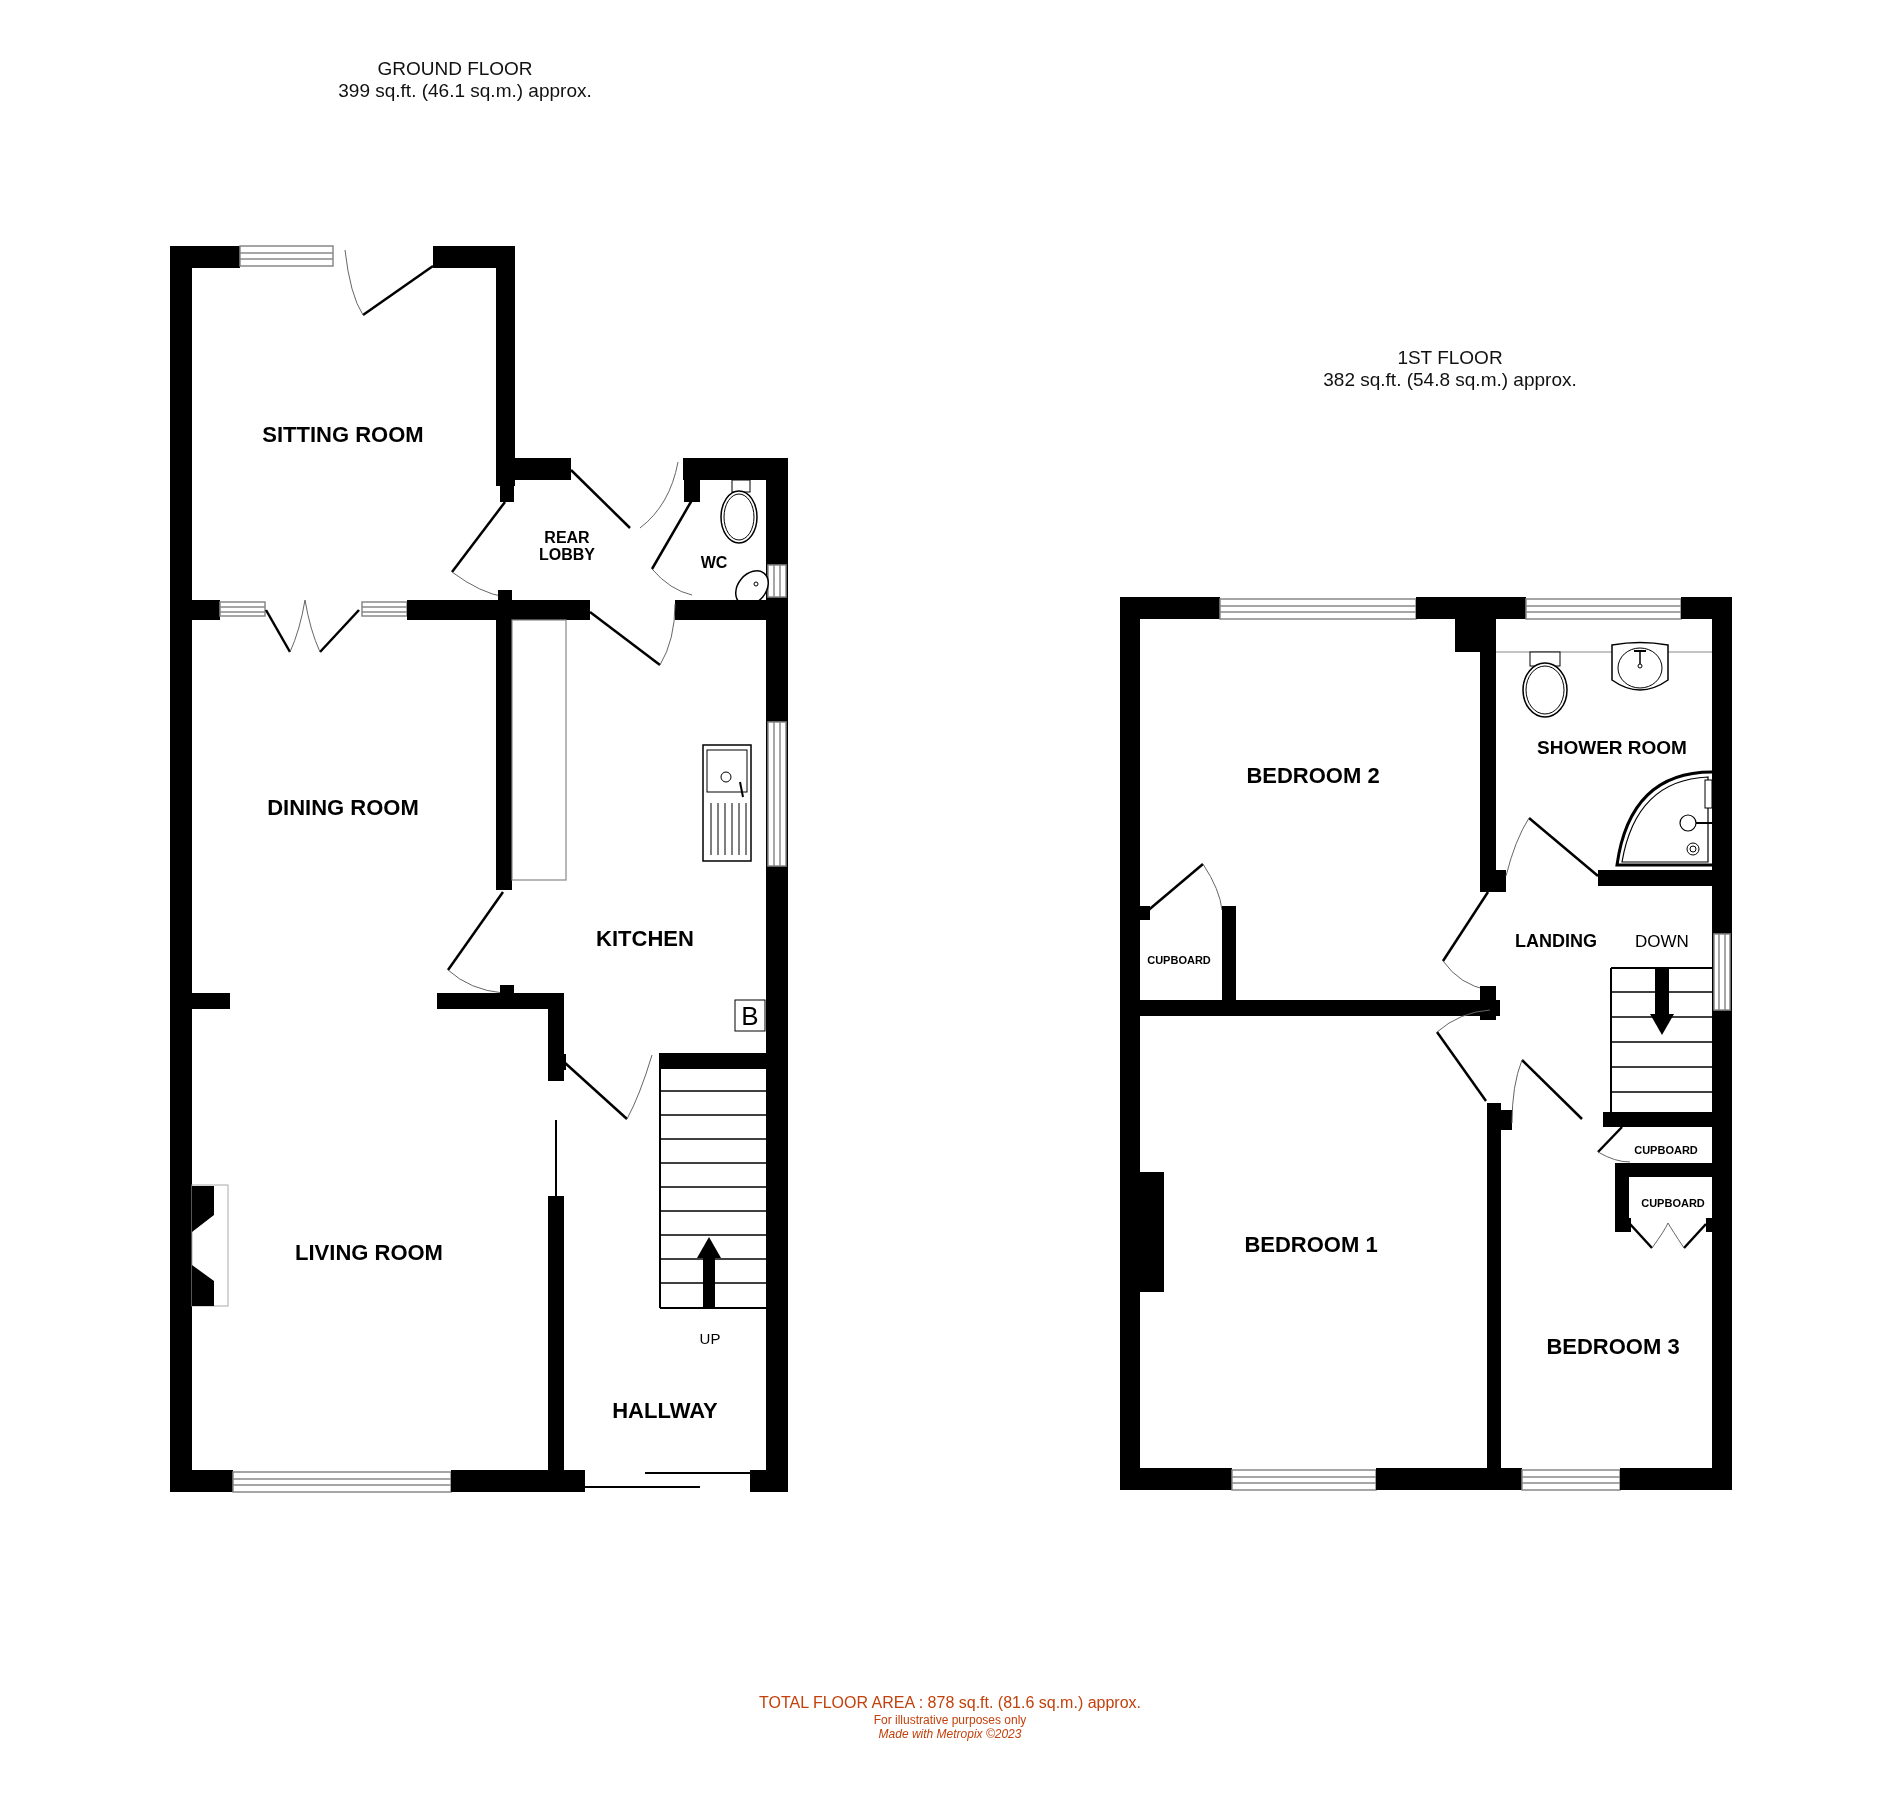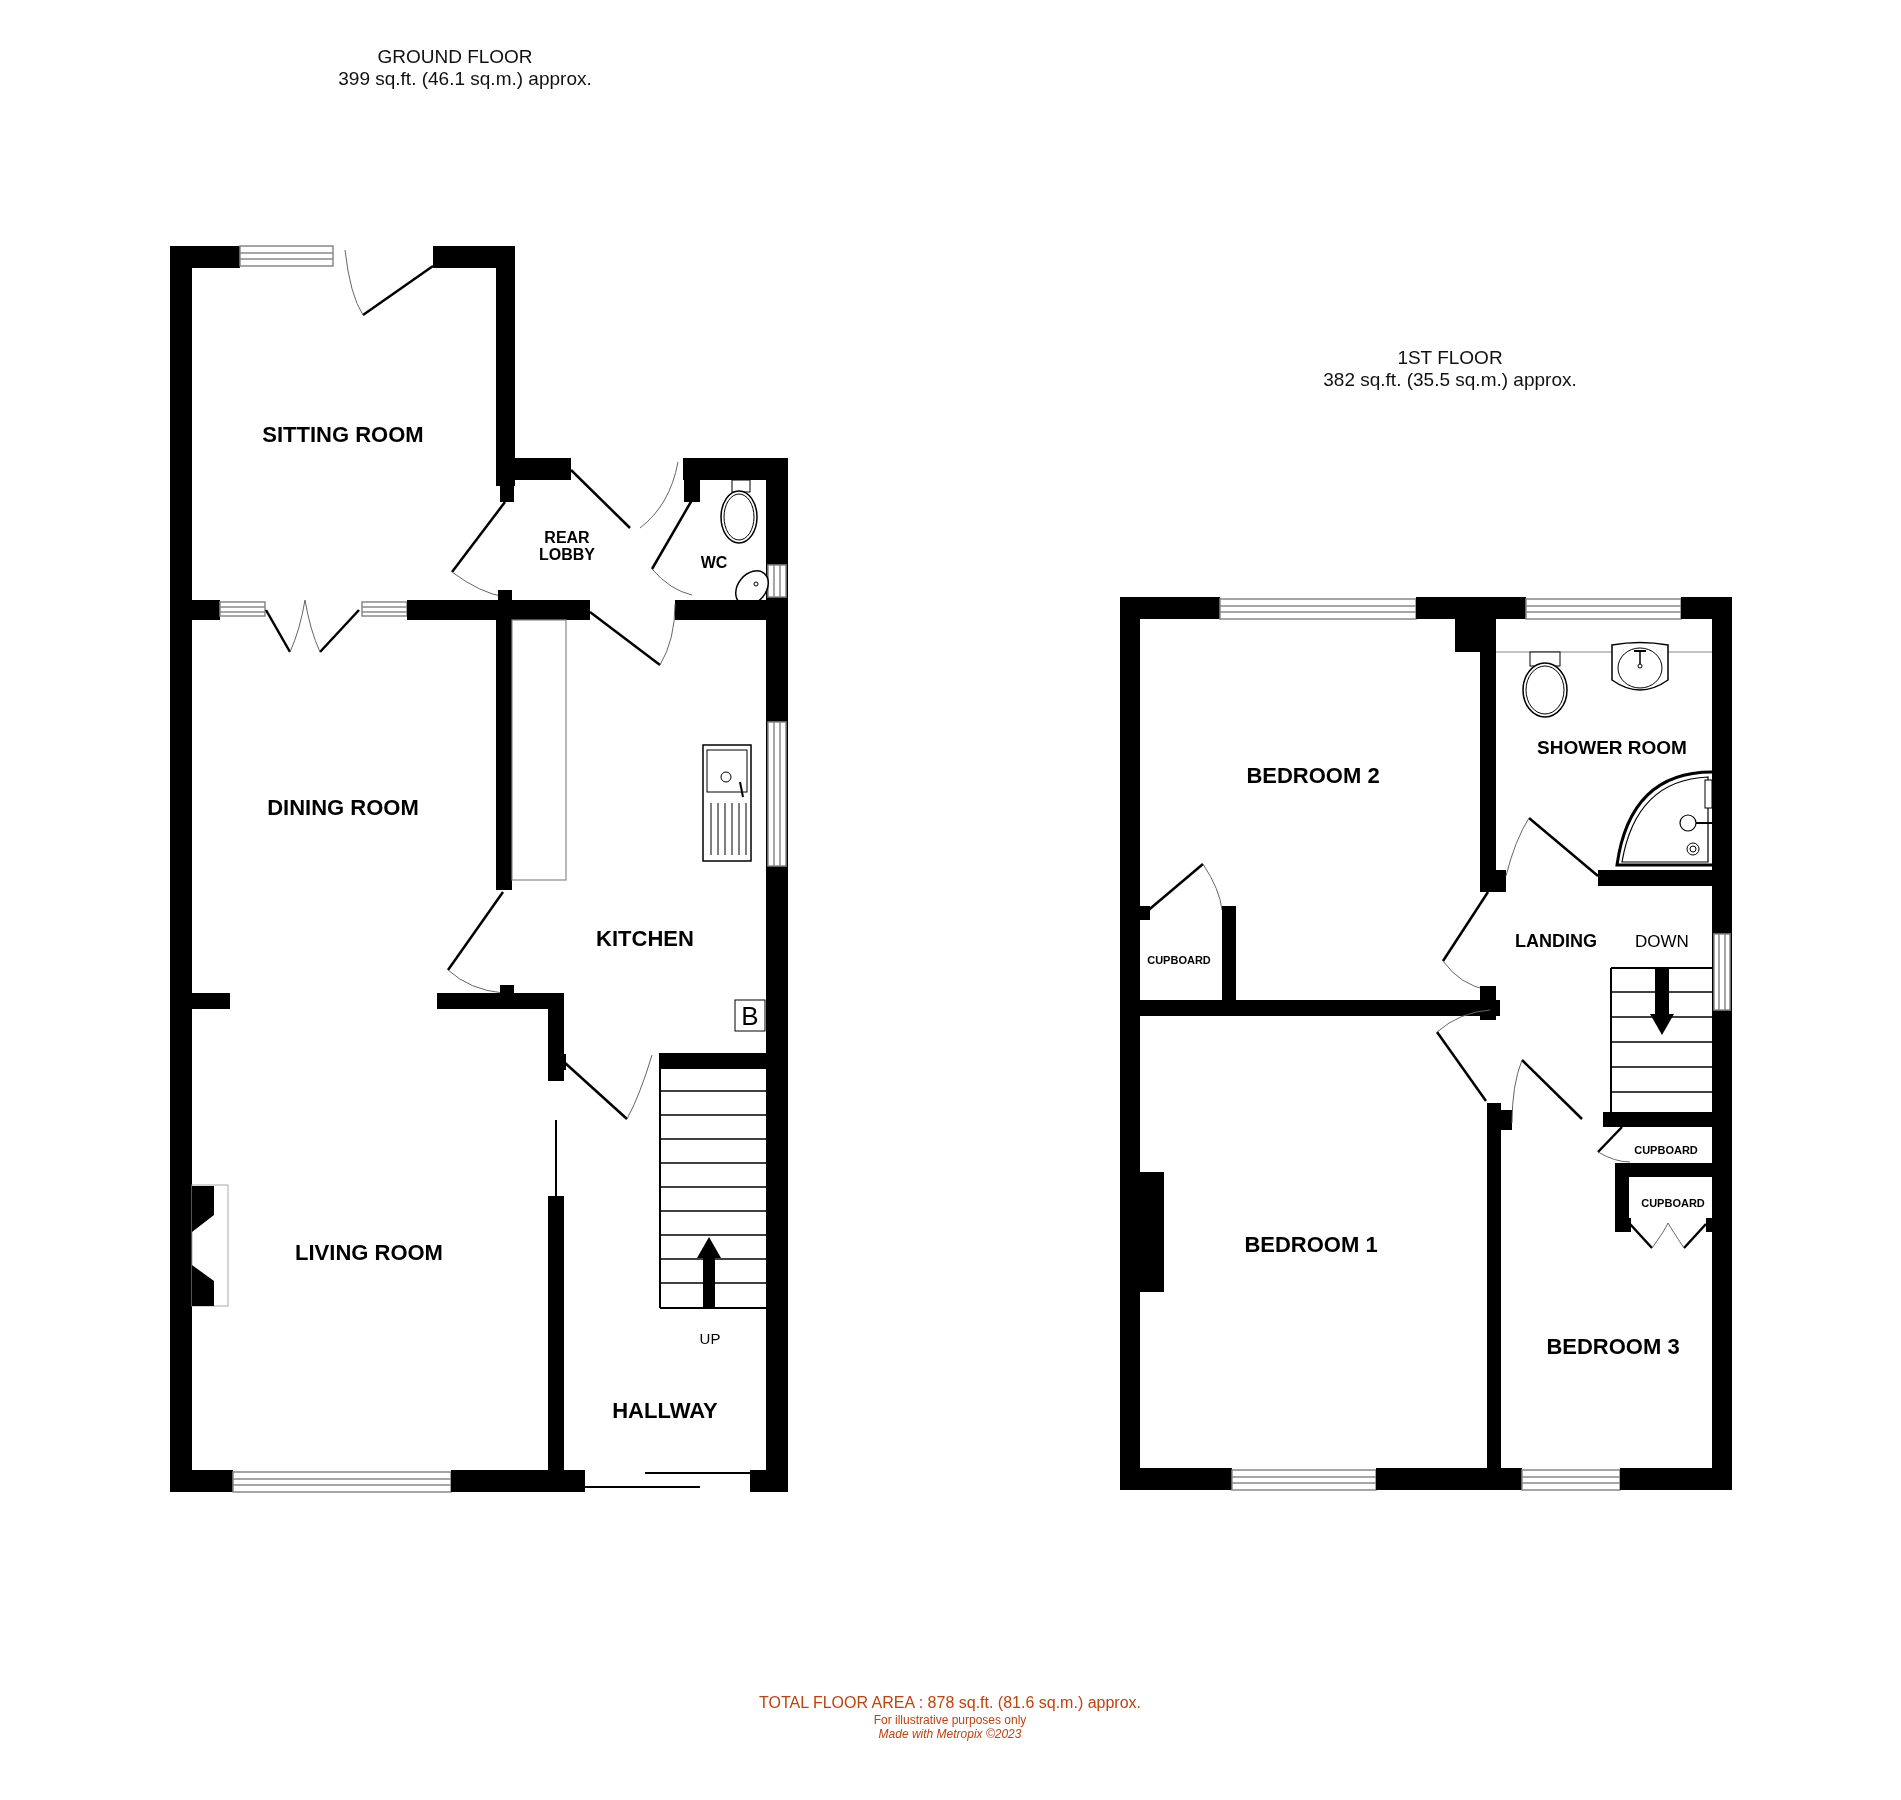--- a/index.html
+++ b/index.html
@@ -8,27 +8,27 @@
   .hdr { position:absolute; font-family:"Liberation Sans", sans-serif; font-size:19px; line-height:22px; color:#111; text-align:center; white-space:nowrap; }
   .room { font-family:"Liberation Sans", sans-serif; font-weight:bold; fill:#000; }
   .small { font-family:"Liberation Sans", sans-serif; font-weight:bold; fill:#000; font-size:11px; }
   .plain { font-family:"Liberation Sans", sans-serif; fill:#000; }
   .foot { position:absolute; text-align:center; white-space:nowrap; color:#c2410c; }
 </style>
 </head>
 <body>
 
 <div class="hdr" style="left:280px; top:46px; width:360px;">
-  <div style="padding-right:10px;">GROUND FLOOR</div>
+  <div style="padding-right:10px;margin-top:12px;">GROUND FLOOR</div>
   <div style="padding-left:10px;">399 sq.ft. (46.1 sq.m.) approx.</div>
 </div>
 
 <div class="hdr" style="left:1250px; top:347px; width:400px;">
   <div>1ST FLOOR</div>
-  <div>382 sq.ft. (35.5 sq.m.) approx.</div>
+  <div>382 sq.ft. (54.8 sq.m.) approx.</div>
 </div>
 
 <svg width="1901" height="1800" viewBox="0 0 1901 1800" xmlns="http://www.w3.org/2000/svg">
 
   <g>
 
     <rect x="170" y="246" width="22" height="1246" fill="#000"></rect>
 
     <rect x="170" y="246" width="70" height="22" fill="#000"></rect>
     <rect x="433" y="246" width="82" height="22" fill="#000"></rect>

